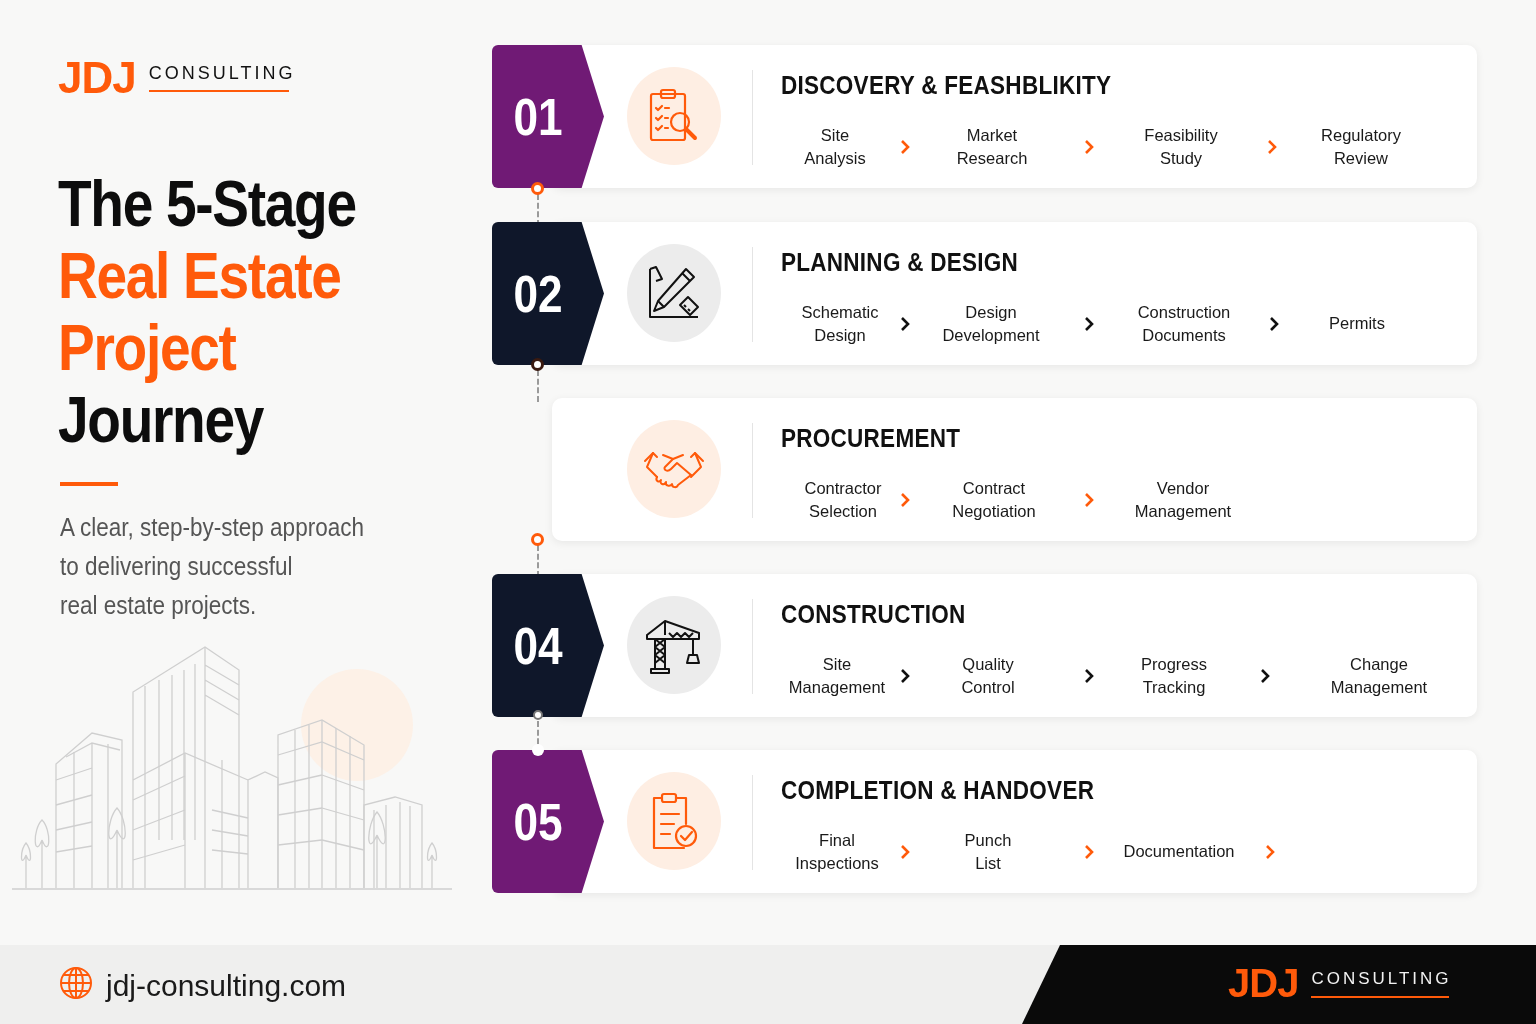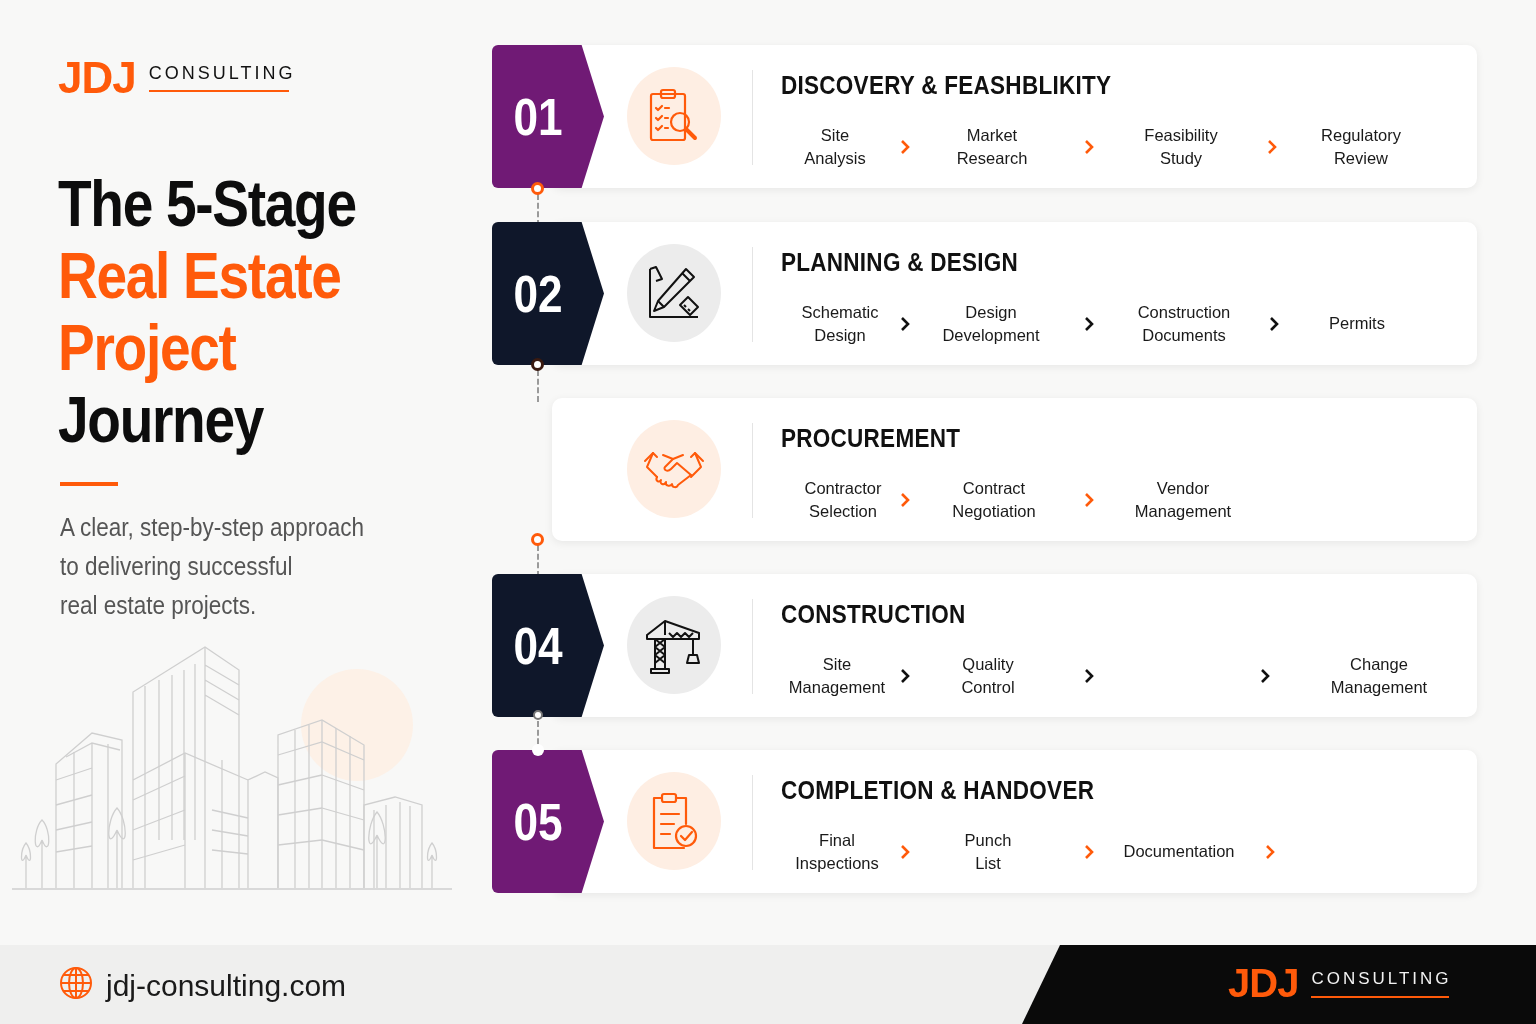--- a/index.html
+++ b/index.html
@@ -396,20 +396,26 @@
       <div class="step" style="left:153px;">
           <div>
             <span>Quality</span>
             <span>Control</span>
           </div>
         </div>
       <div class="chev" style="left:322px;">
           <svg width="10" height="16" viewBox="0 0 10 16">
             <path d="M2 2 L8 8 L2 14" stroke="#111" stroke-width="2.6" fill="none"></path>
           </svg>
+        </div>
+      <div class="step" style="left:339px;">
+          <div>
+            <span>Progress</span>
+            <span>Tracking</span>
+          </div>
         </div>
       <div class="chev" style="left:498px;">
           <svg width="10" height="16" viewBox="0 0 10 16">
             <path d="M2 2 L8 8 L2 14" stroke="#111" stroke-width="2.6" fill="none"></path>
           </svg>
         </div>
       <div class="step" style="left:544px;">
           <div>
             <span>Change</span>
             <span>Management</span>

